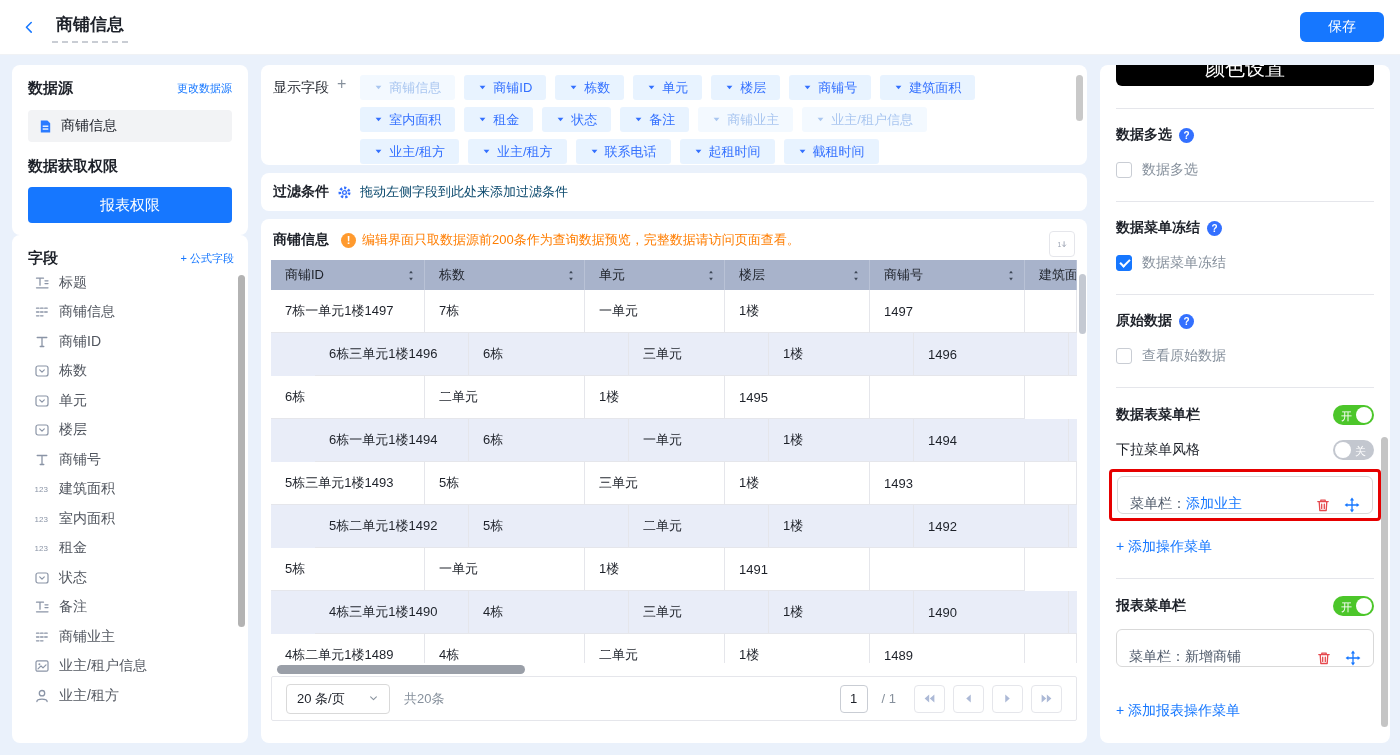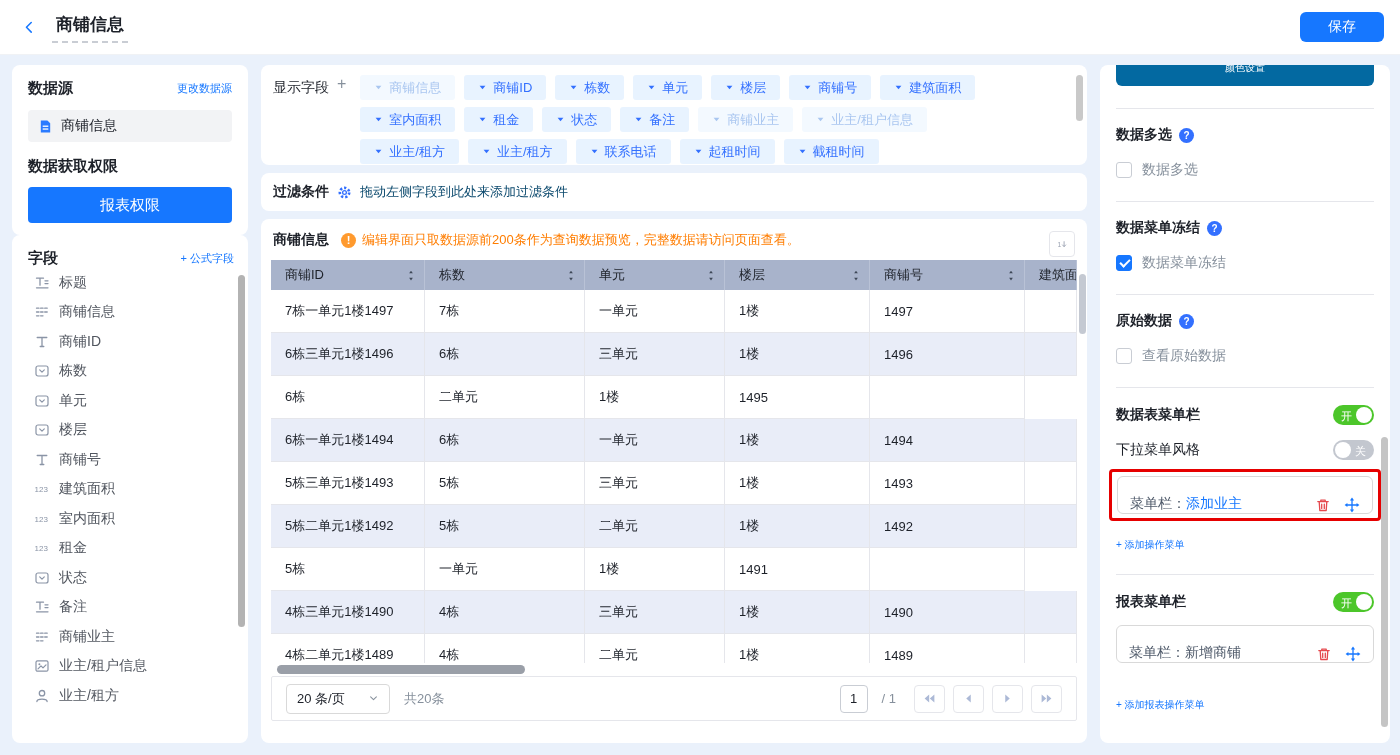--- a/index.html
+++ b/index.html
@@ -64,41 +64,41 @@
   .warn-ic { width:15px; height:15px; border-radius:50%; background:#FF9A2E; color:#fff; font-size:11px; font-weight:bold; display:inline-flex; align-items:center; justify-content:center; flex:none; }
   .sort-btn { position:absolute; right:12px; top:12px; width:26px; height:26px; border:1px solid #E5E6EB; border-radius:4px; background:#fff; color:#9AA2B1; display:flex; align-items:center; justify-content:center; cursor:pointer; }
   .sort-btn svg { width:15px; height:15px; }
   .grid-table { margin:0 2px; }
   .t-header, .tr { display:grid; grid-template-columns:154px 160px 140px 145px 155px 1fr; }
   .t-header { background:#A8B3CB; height:30px; }
   .th { display:flex; align-items:center; justify-content:space-between; padding:0 8px 0 14px; font-size:13px; color:#1D2129; border-right:1px solid #B9C2D6; white-space:nowrap; overflow:hidden; cursor:pointer; }
   .th svg { width:10px; height:13px; color:#3D4757; flex:none; }
   .t-body { height:373px; overflow:hidden; }
   .tr { height:43px; background:#fff; }
-  .tr.alt { background:#E9EDF8; }
+  .tr.alt { background:#E9EDF8;padding-left:44px; }
   .td { display:flex; align-items:center; padding:0 14px; font-size:13px; color:#1D2129; border-right:1px solid #E5E6EB; border-bottom:1px solid #E5E6EB; white-space:nowrap; overflow:hidden; }
   .hscroll { height:9px; margin:2px 2px 0; position:relative; }
   .h-thumb { position:absolute; left:6px; top:0; width:248px; height:9px; border-radius:5px; background:#9A9FA8; cursor:pointer; }
   .table-thumb { right:1px; top:55px; height:60px; background:#C4C9D2; }
 
   
   .pg-bar { margin:2px 2px 0; border:1px solid #E5E6EB; border-radius:2px; height:45px; display:flex; align-items:center; padding:0 14px; gap:14px; background:#fff; }
   .pg-size { width:104px; height:30px; border:1px solid #D9D9D9; border-radius:4px; display:flex; align-items:center; justify-content:space-between; padding:0 10px; font-size:13px; color:#1D2129; cursor:pointer; }
   .pg-size svg { width:11px; height:11px; color:#86909C; }
   .pg-total { color:#86909C; font-size:13px; }
   .pg-spacer { flex:1; }
   .pg-page { width:28px; height:28px; border:1px solid #C9CDD4; border-radius:4px; display:flex; align-items:center; justify-content:center; font-size:13px; color:#1D2129; }
   .pg-count { color:#86909C; font-size:13px; }
   .pg-nav { display:flex; gap:8px; margin-left:4px; }
   .pg-btn { width:31px; height:28px; border:1px solid #E5E6EB; border-radius:4px; background:#fff; display:flex; align-items:center; justify-content:center; color:#ACB9D6; cursor:pointer; }
   .pg-btn svg { width:13px; height:13px; }
 
   
   .settings-card { height:100%; padding:0 16px; position:relative; overflow:hidden; }
-  .color-btn { width:100%; height:36px; margin-top:-15px; background:#0369a1; color:#fff; border:none; border-radius:6px; font-size:10px; display:block; cursor:pointer; }
+  .color-btn { width:100%; height:36px; margin-top:-15px; background:#000000; color:#fff; border:none; border-radius:6px; font-size:20px; display:block; cursor:pointer; }
   .divider { height:1px; background:#E5E6EB; border:none; margin:0; }
   .d1 { margin-top:22px; }
   .sec { padding:17px 0 22px; }
   .sec-title { display:flex; align-items:center; gap:7px; font-size:14px; font-weight:bold; color:#1D2129; }
   .help { width:15px; height:15px; border-radius:50%; background:#3370FF; color:#fff; font-size:10px; font-weight:bold; display:inline-flex; align-items:center; justify-content:center; cursor:pointer; }
   .cb-row { margin-top:17px; display:flex; align-items:center; gap:10px; font-size:14px; color:#86909C; cursor:pointer; }
   .cb { width:16px; height:16px; border:1px solid #C9CDD4; border-radius:3px; background:#fff; position:relative; flex:none; }
   .cb.checked { background:#1677FF; border-color:#1677FF; }
   .cb.checked::after { content:""; position:absolute; left:4.5px; top:1px; width:4px; height:8px; border:solid #fff; border-width:0 2px 2px 0; transform:rotate(45deg); }
   .toggle { width:41px; height:20px; border-radius:10px; position:relative; font-size:11px; color:#fff; flex:none; cursor:pointer; }
@@ -111,21 +111,21 @@
   .toggle.off .knob { left:2px; }
   .toggle.off .txt { right:8px; }
   .dd-row { margin-top:15px; display:flex; justify-content:space-between; align-items:center; font-size:14px; color:#1D2129; }
   .hl-box { margin:9px -7px 0; border:3px solid #E60000; border-radius:4px; padding:4px 5px; }
   .menu-item { border:1px solid #D9D9D9; border-radius:6px; height:38px; display:flex; align-items:flex-end; padding:0 12px; font-size:14px; color:#4E5969; background:#fff; }
   .menu-item .mi-name-blue { color:#1677FF; cursor:pointer; }
   .mi-icons { margin-left:auto; display:flex; gap:13px; align-items:center; }
   .mi-icons svg { width:16px; height:16px; cursor:pointer; }
   .trash { color:#E5484D; }
   .move { color:#1677FF; }
-  .add-link { margin-top:17px; display:inline-block; color:#1677FF; font-size:10px; cursor:pointer; }
+  .add-link { margin-top:17px; display:inline-block; color:#1677FF; font-size:14px; cursor:pointer; }
   .mi-plain { margin-top:13px; }
   .right-thumb { right:2px; top:372px; height:290px; background:#C4C4C4; }
 </style>
 </head>
 <body>
 
 <svg width="0" height="0" style="position:absolute">
   <defs>
     <symbol id="sym-back-icon" viewBox="0 0 22 22">
         <path d="M14.5 4 7 11.5 14.5 19" fill="none" stroke="#1677FF" stroke-width="2.4" stroke-linecap="round" stroke-linejoin="round"></path>

